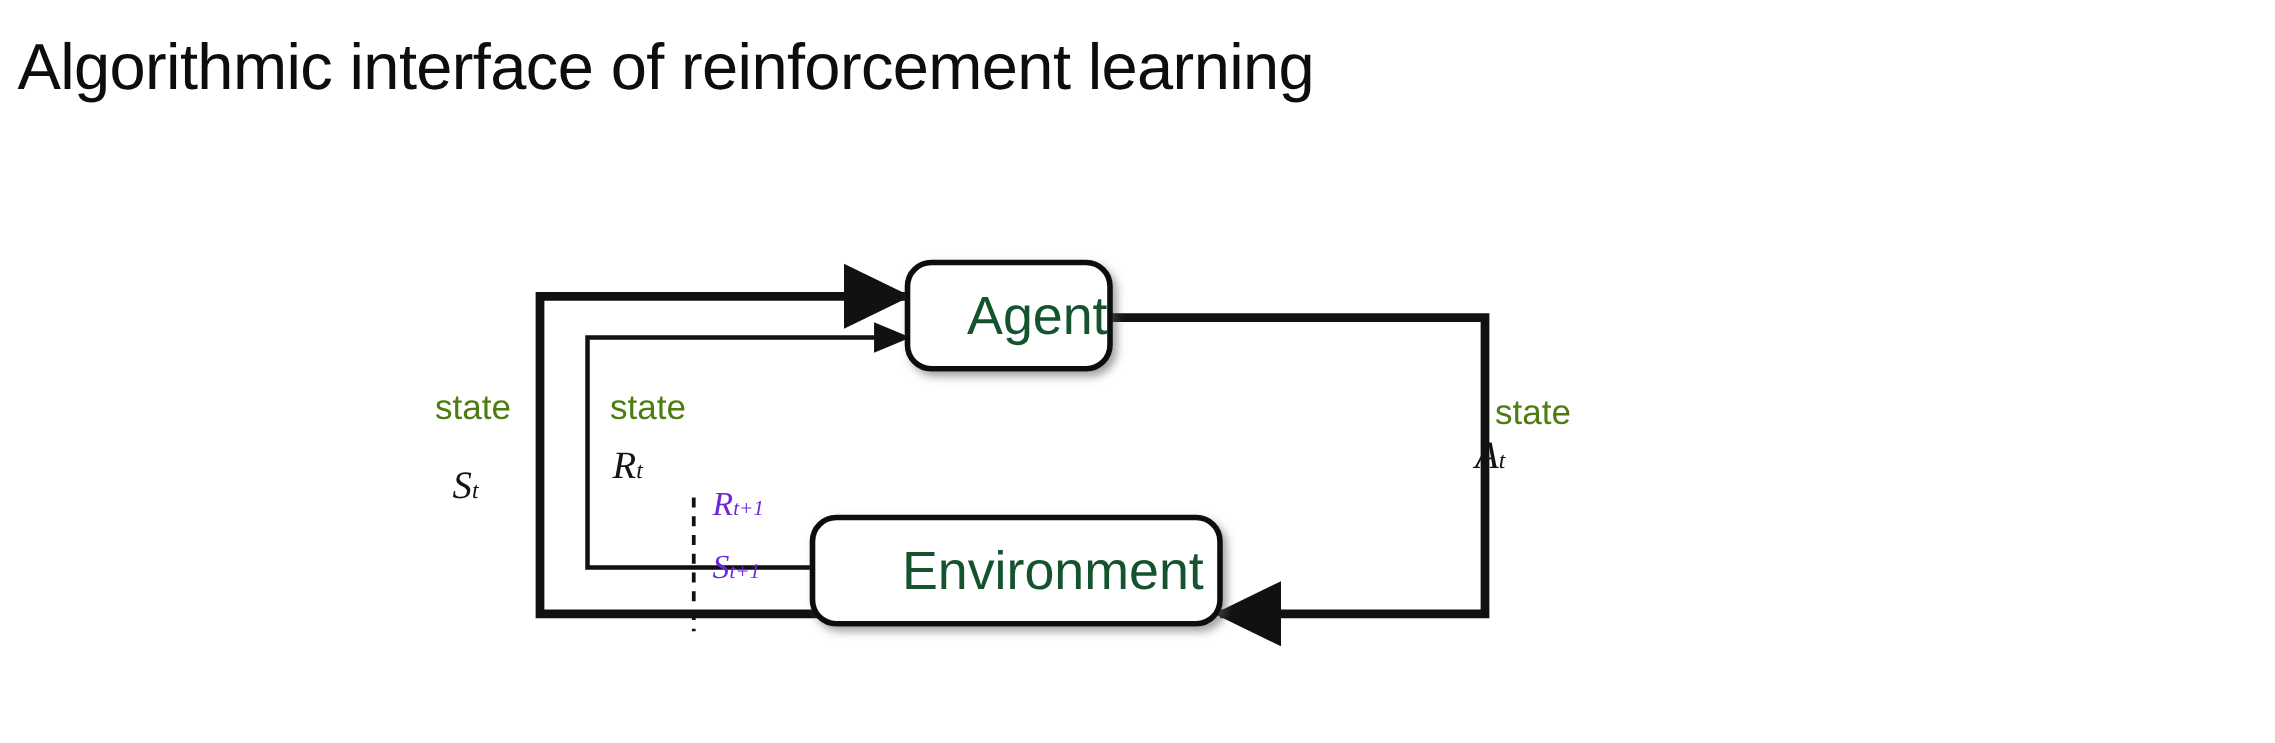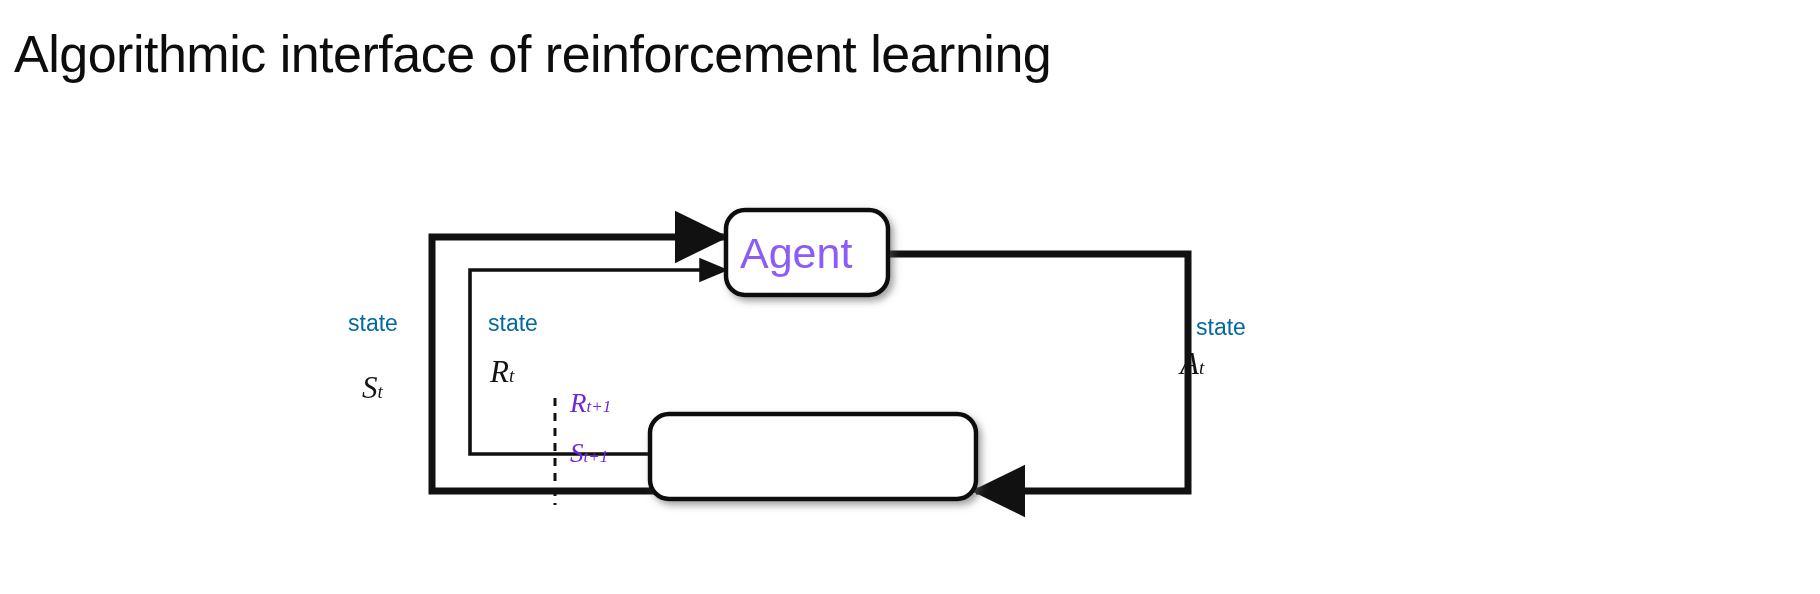--- a/index.html
+++ b/index.html
@@ -58,43 +58,43 @@
     width: 1820px;
     height: 444px;
     display: block;
   }
 
   
   .node-label {
     position: absolute;
     font-family: "Liberation Sans", sans-serif;
     font-size: 43px;
-    color: #8b5cf6;
+    color: #14532d;
     white-space: nowrap;
-    text-align: left;
+    text-align: right;
   }
   #agent-label {
     left: 740px;
     top: 80px;
     width: 146px;
     line-height: 46px;
   }
   #environment-label {
     left: 665px;
     top: 284px;
     width: 298px;
     line-height: 46px;
   }
 
   
   .edge-word {
     position: absolute;
     font-family: "Liberation Sans", sans-serif;
-    font-size: 23px;
-    color: #0369a1;
+    font-size: 28px;
+    color: #4d7c0f;
     white-space: nowrap;
   }
   
   .edge-sym {
     position: absolute;
     font-family: "Liberation Serif", serif;
     font-style: italic;
     font-size: 31px;
     color: #141414;
     white-space: nowrap;
@@ -167,20 +167,21 @@
         <rect x="726" y="60" width="162" height="85" rx="19" ry="19" fill="#ffffff" stroke="#111111" stroke-width="4.5" filter="url(#soft-shadow)"></rect>
       </g>
 
       <g>
         <rect x="650" y="264" width="326" height="85" rx="19" ry="19" fill="#ffffff" stroke="#111111" stroke-width="4.5" filter="url(#soft-shadow)"></rect>
       </g>
     </svg>
 
     <div class="node-label" id="agent-label">Agent</div>
 
+    <div class="node-label" id="environment-label">Environment</div>
 
     <div class="edge-word" id="label-state-word">state</div>
     <div class="edge-sym" id="label-state-sym"><span>S</span><span class="sub">t</span></div>
 
     <div class="edge-word" id="label-reward-word">state</div>
     <div class="edge-sym" id="label-reward-sym"><span>R</span><span class="sub">t</span></div>
 
     <div class="edge-word" id="label-action-word">state</div>
     <div class="edge-sym" id="label-action-sym"><span>A</span><span class="sub">t</span></div>
 

